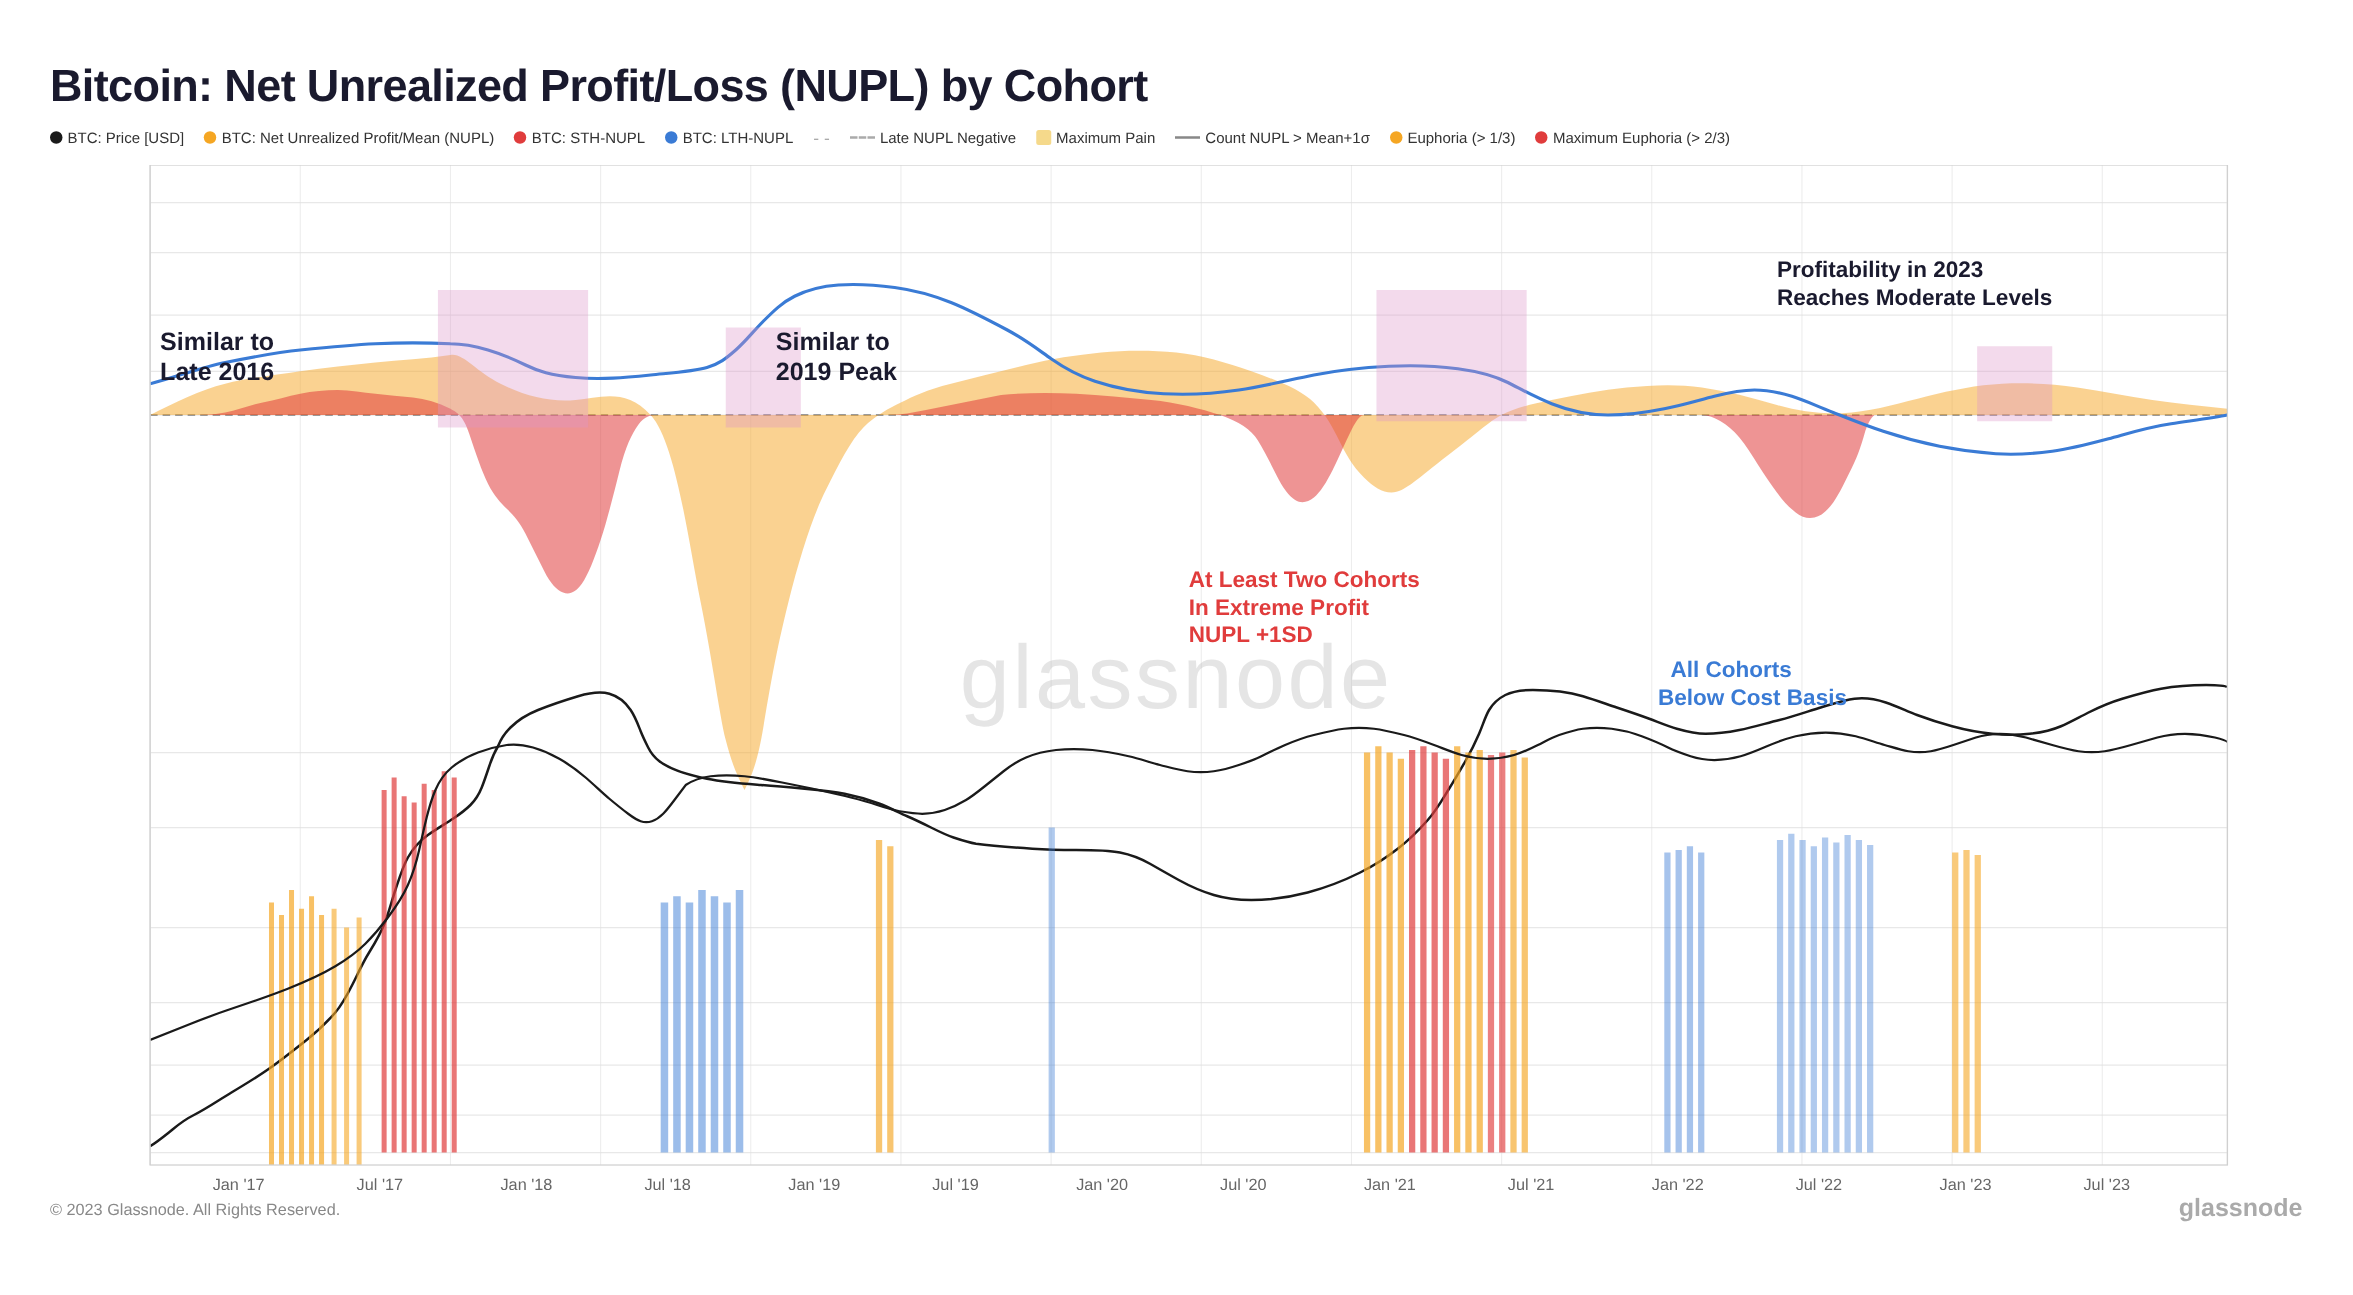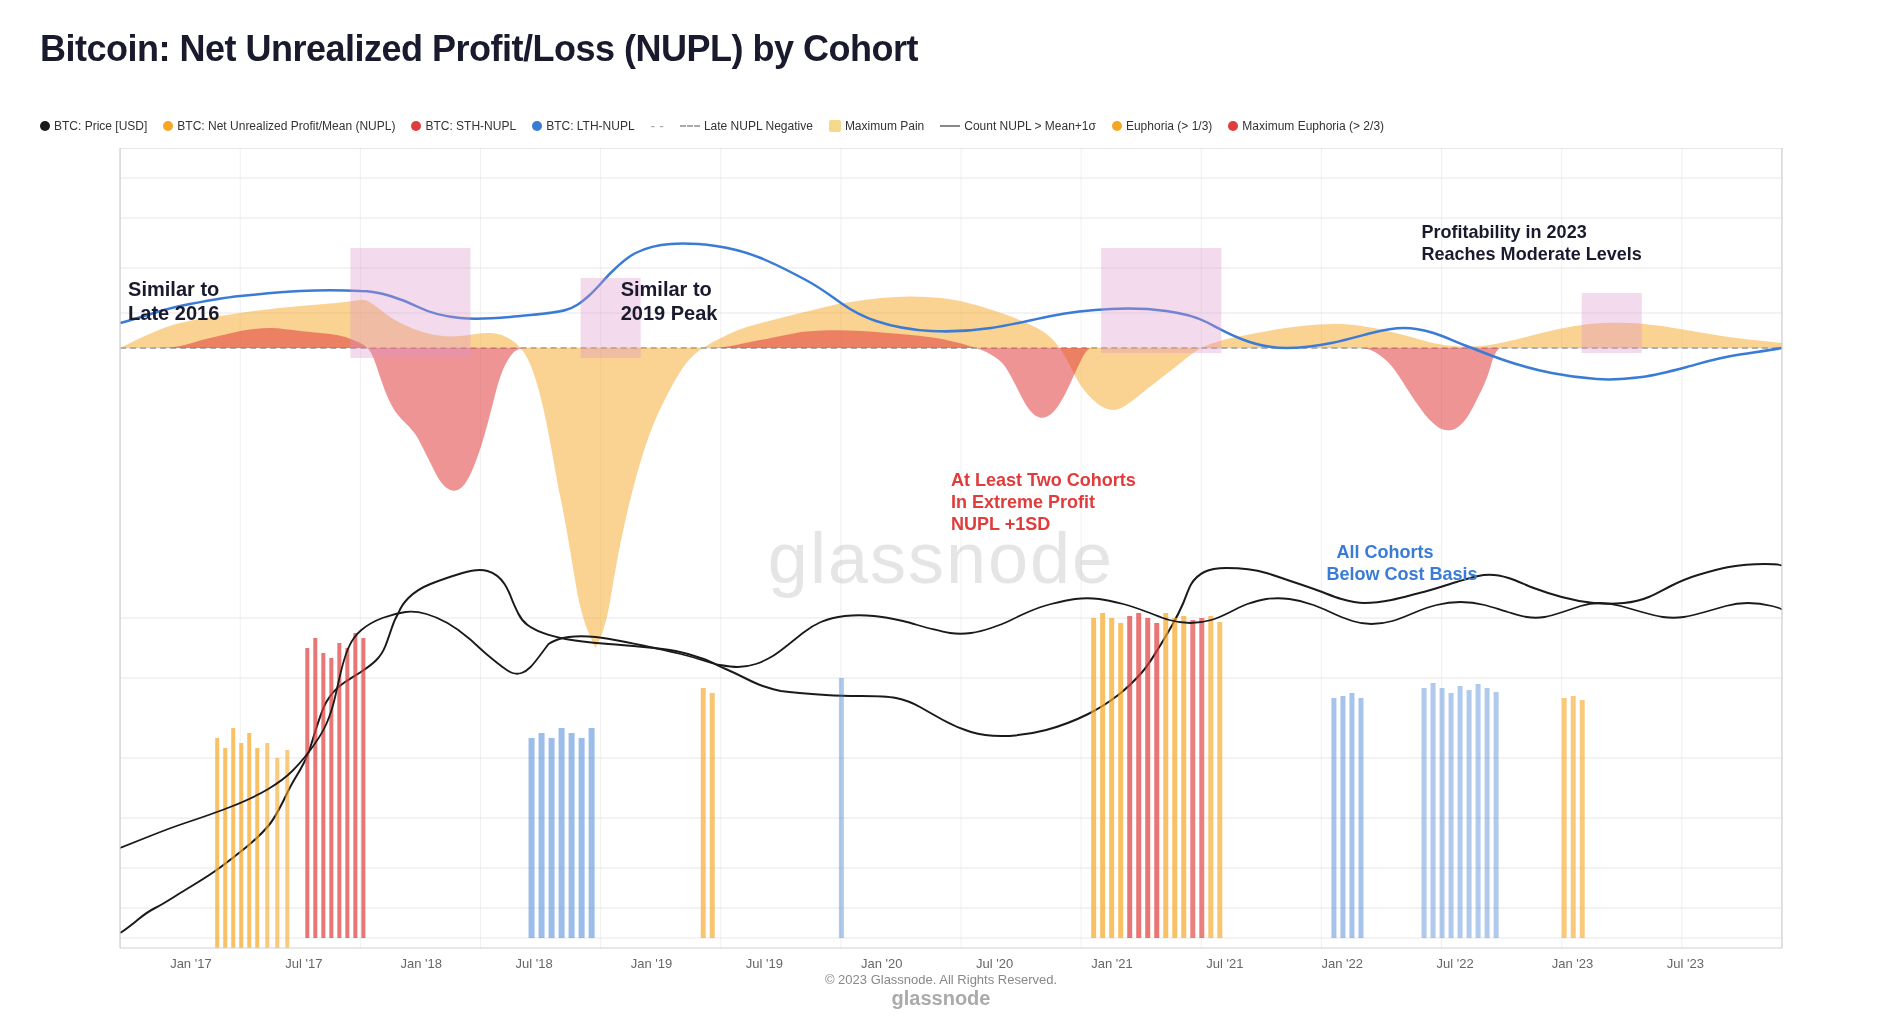--- a/index.html
+++ b/index.html
@@ -8,21 +8,21 @@
       font-family: -apple-system, BlinkMacSystemFont, 'Segoe UI', Arial, sans-serif;
       width: 1882px;
       height: 1036px;
       overflow: hidden;
       position: relative;
     }
     .chart-container {
       width: 1882px;
       height: 1036px;
       background: #ffffff;
-      padding: 28px 40px 30px 40px;
+      padding: 48px 40px 30px 40px;
       position: relative;
     }
     .chart-title {
       font-size: 36px;
       font-weight: 700;
       color: #1a1a2e;
       margin-bottom: 12px;
       letter-spacing: -0.5px;
     }
     .legend-row {
@@ -31,21 +31,20 @@
       gap: 16px;
       margin-bottom: 14px;
       align-items: center;
       font-size: 12px;
       color: #333;
     }
     .legend-item {
       display: flex;
       align-items: center;
       gap: 4px;
-      margin-top: 36px;
     }
     .legend-dot {
       width: 10px;
       height: 10px;
       border-radius: 50%;
       flex-shrink: 0;
     }
     .chart-area {
       position: relative;
       width: 100%;
@@ -68,21 +67,20 @@
       pointer-events: none;
       letter-spacing: 2px;
     }
     .footer {
       display: flex;
       justify-content: space-between;
       align-items: center;
       margin-top: 4px;
       font-size: 13px;
       color: #888;
-      flex-direction: column;
     }
     .footer-logo {
       font-size: 20px;
       font-weight: 600;
       color: #aaa;
     }
   </style>
 </head>
 <body>
 

